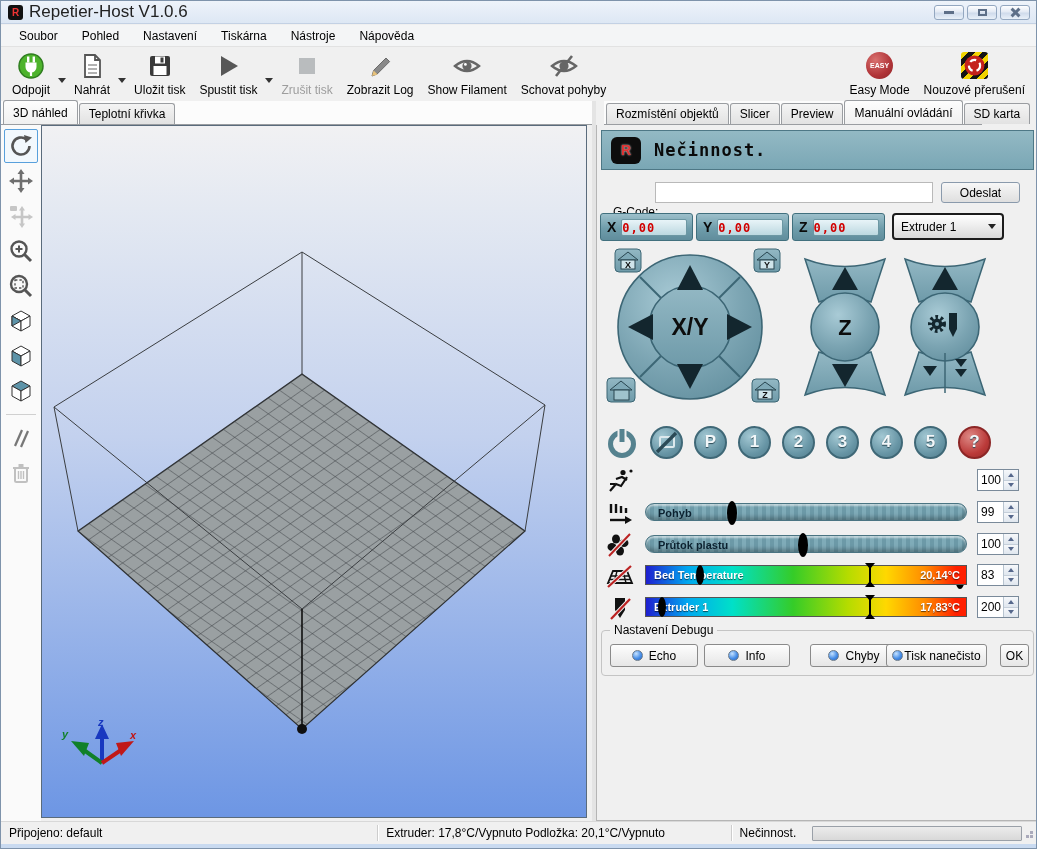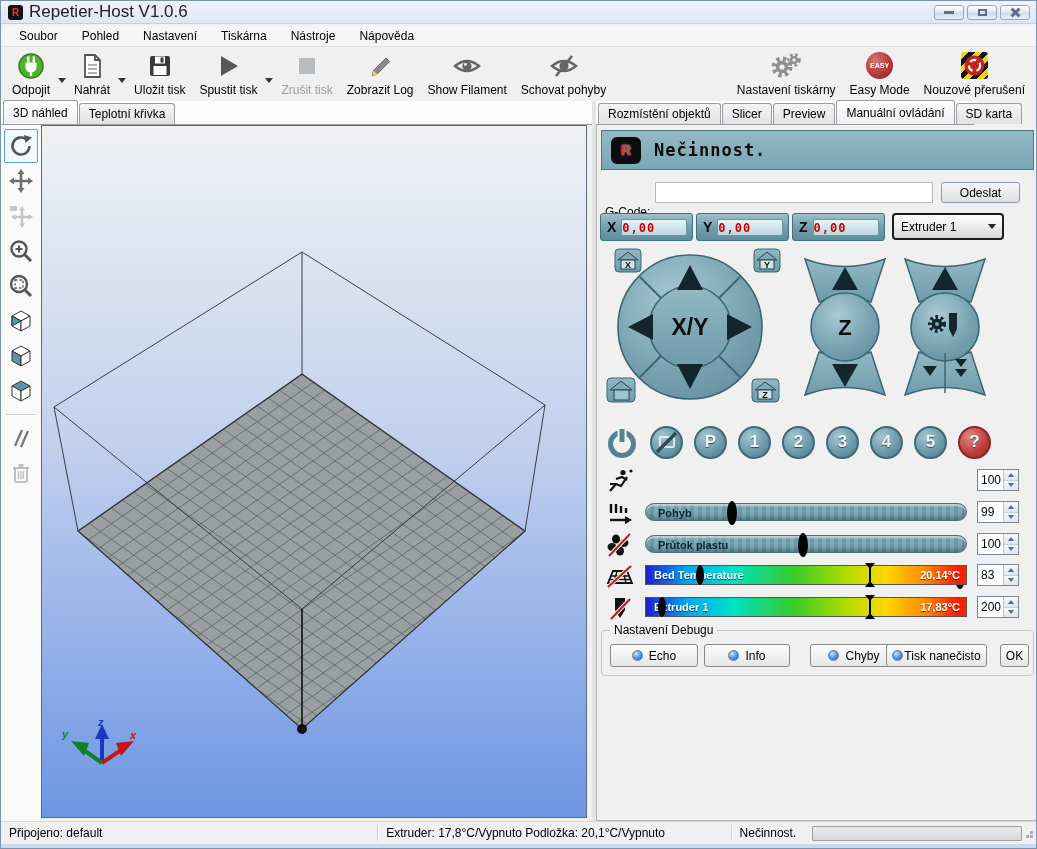--- a/index.html
+++ b/index.html
@@ -56,21 +56,21 @@
   .tabbar { position:absolute; top:0; height:24px; background:#fcfcfc; width:100%;
     border-bottom:1px solid #9a9da1; display:flex; align-items:flex-end; padding-left:2px; }
   .tab { border:1px solid #9a9da1; border-bottom:none; border-radius:3px 3px 0 0;
     background:linear-gradient(#f4f4f4,#e2e2e2); padding:3px 9px 3px 9px; margin-right:1px;
     height:21px; white-space:nowrap; }
   .tab.active { background:#f0f0f0; height:24px; padding-top:5px; position:relative; z-index:2;
     background:linear-gradient(#fdfdfd,#f0f0f0); }
 
   .leftcol  { position:absolute; left:0; top:0; width:591px; height:720px; }
   .splitter { position:absolute; left:591px; top:0; width:4px; height:720px; background:#e4e4e4; cursor:col-resize; }
-  .rightcol { position:absolute; left:595px; top:0; width:378px; height:720px; }
+  .rightcol { position:absolute; left:595px; top:0; width:378px; height:720px;padding-left:8px; }
 
   .leftbody { position:absolute; left:0; top:24px; width:591px; height:696px; background:#f0f0f0; }
   .tool3d { position:absolute; left:0; top:0; width:40px; height:696px; background:#fafafa; padding-top:3px; }
   .t3btn { width:34px; height:34px; margin:1px 0 1px 3px; display:flex; align-items:center;
     justify-content:center; border:1px solid transparent; border-radius:2px; }
   .t3btn.sel { border-color:#58a0dc; background:#f2f8fd; }
   .t3sep { width:30px; height:1px; background:#d0d0d0; margin:6px 0 6px 5px; }
   .viewport { position:absolute; left:40px; top:0px; width:546px; height:693px;
     border:1px solid #5a6b7c; }
 
@@ -81,21 +81,21 @@
   .banner { position:absolute; left:4px; top:5px; width:433px; height:40px;
     background:linear-gradient(#93b9c4,#7aa7b5); border:1px solid #4e7886;
     display:flex; align-items:center; }
   .banner-logo { width:30px; height:27px; margin-left:9px; background:#0d0d0d; border-radius:6px;
     color:#d33; font-weight:bold; font-size:14px; display:flex; align-items:center; justify-content:center;
     text-shadow:0 0 2px #fff; }
   .banner-text { margin-left:13px; font-family:"DejaVu Sans Mono", monospace;
     font-weight:bold; font-size:17px; letter-spacing:1px; color:#0a0a0a; }
 
   
-  .gcode-lbl { position:absolute; left:8px; top:61px;margin-top:19px; }
+  .gcode-lbl { position:absolute; left:16px; top:61px;margin-top:19px; }
   .gcode-input { position:absolute; left:58px; top:57px; width:278px; height:21px;
     border:1px solid #b9b9b9; padding:0 4px; font:12px "Liberation Sans",sans-serif; }
   .btn { border:1px solid #8a9aac; border-radius:3px; background:linear-gradient(#f7f7f7,#dfdfdf);
     font:12px "Liberation Sans",sans-serif; display:flex; align-items:center; justify-content:center; }
   .send-btn { position:absolute; left:344px; top:57px; width:79px; height:21px; }
 
   
   .axis { position:absolute; top:88px; height:28px; width:93px; border-radius:3px;
     border:1px solid #41707e; background:linear-gradient(#9dc0cb,#6f9dab 55%,#608d9c);
     display:flex; align-items:center; }
@@ -292,33 +292,20 @@
           <circle cx="15" cy="13" r="4.6" fill="#666"></circle>
           <line x1="7" y1="23" x2="23" y2="3" stroke="#666" stroke-width="2.6"></line>
         </svg>
         </span>
       <span class="tb-lbl">Schovat pohyby</span>
     </div>
 
     <div class="tb-right">
       <div class="tb-item">
         <span class="ic">
-          <svg width="34" height="28" viewBox="0 0 34 28">
-            <circle cx="13" cy="15" r="8" fill="none" stroke="#8f8f8f" stroke-width="5" stroke-dasharray="3.2 3.2"></circle>
-            <circle cx="13" cy="15" r="6.2" fill="#8f8f8f"></circle>
-            <circle cx="13" cy="15" r="2.6" fill="#f0f0f0"></circle>
-            <circle cx="25" cy="8" r="5" fill="none" stroke="#8f8f8f" stroke-width="3.6" stroke-dasharray="2.4 2.4"></circle>
-            <circle cx="25" cy="8" r="4" fill="#8f8f8f"></circle>
-            <circle cx="25" cy="8" r="1.7" fill="#f0f0f0"></circle>
-          </svg>
-          </span>
-        <span class="tb-lbl">Nastavení tiskárny</span>
-      </div>
-      <div class="tb-item">
-        <span class="ic">
             <span class="easy-circ">EASY</span>
           </span>
         <span class="tb-lbl">Easy Mode</span>
       </div>
       <div class="tb-item">
         <span class="ic">
             <span class="emg">
           <svg width="21" height="21" viewBox="0 0 21 21">
             <circle cx="10.5" cy="10.5" r="10" fill="#c4211c"></circle>
             <circle cx="10.5" cy="10.5" r="5.6" fill="none" stroke="#fff" stroke-width="2.2" stroke-dasharray="6.5 4"></circle>

